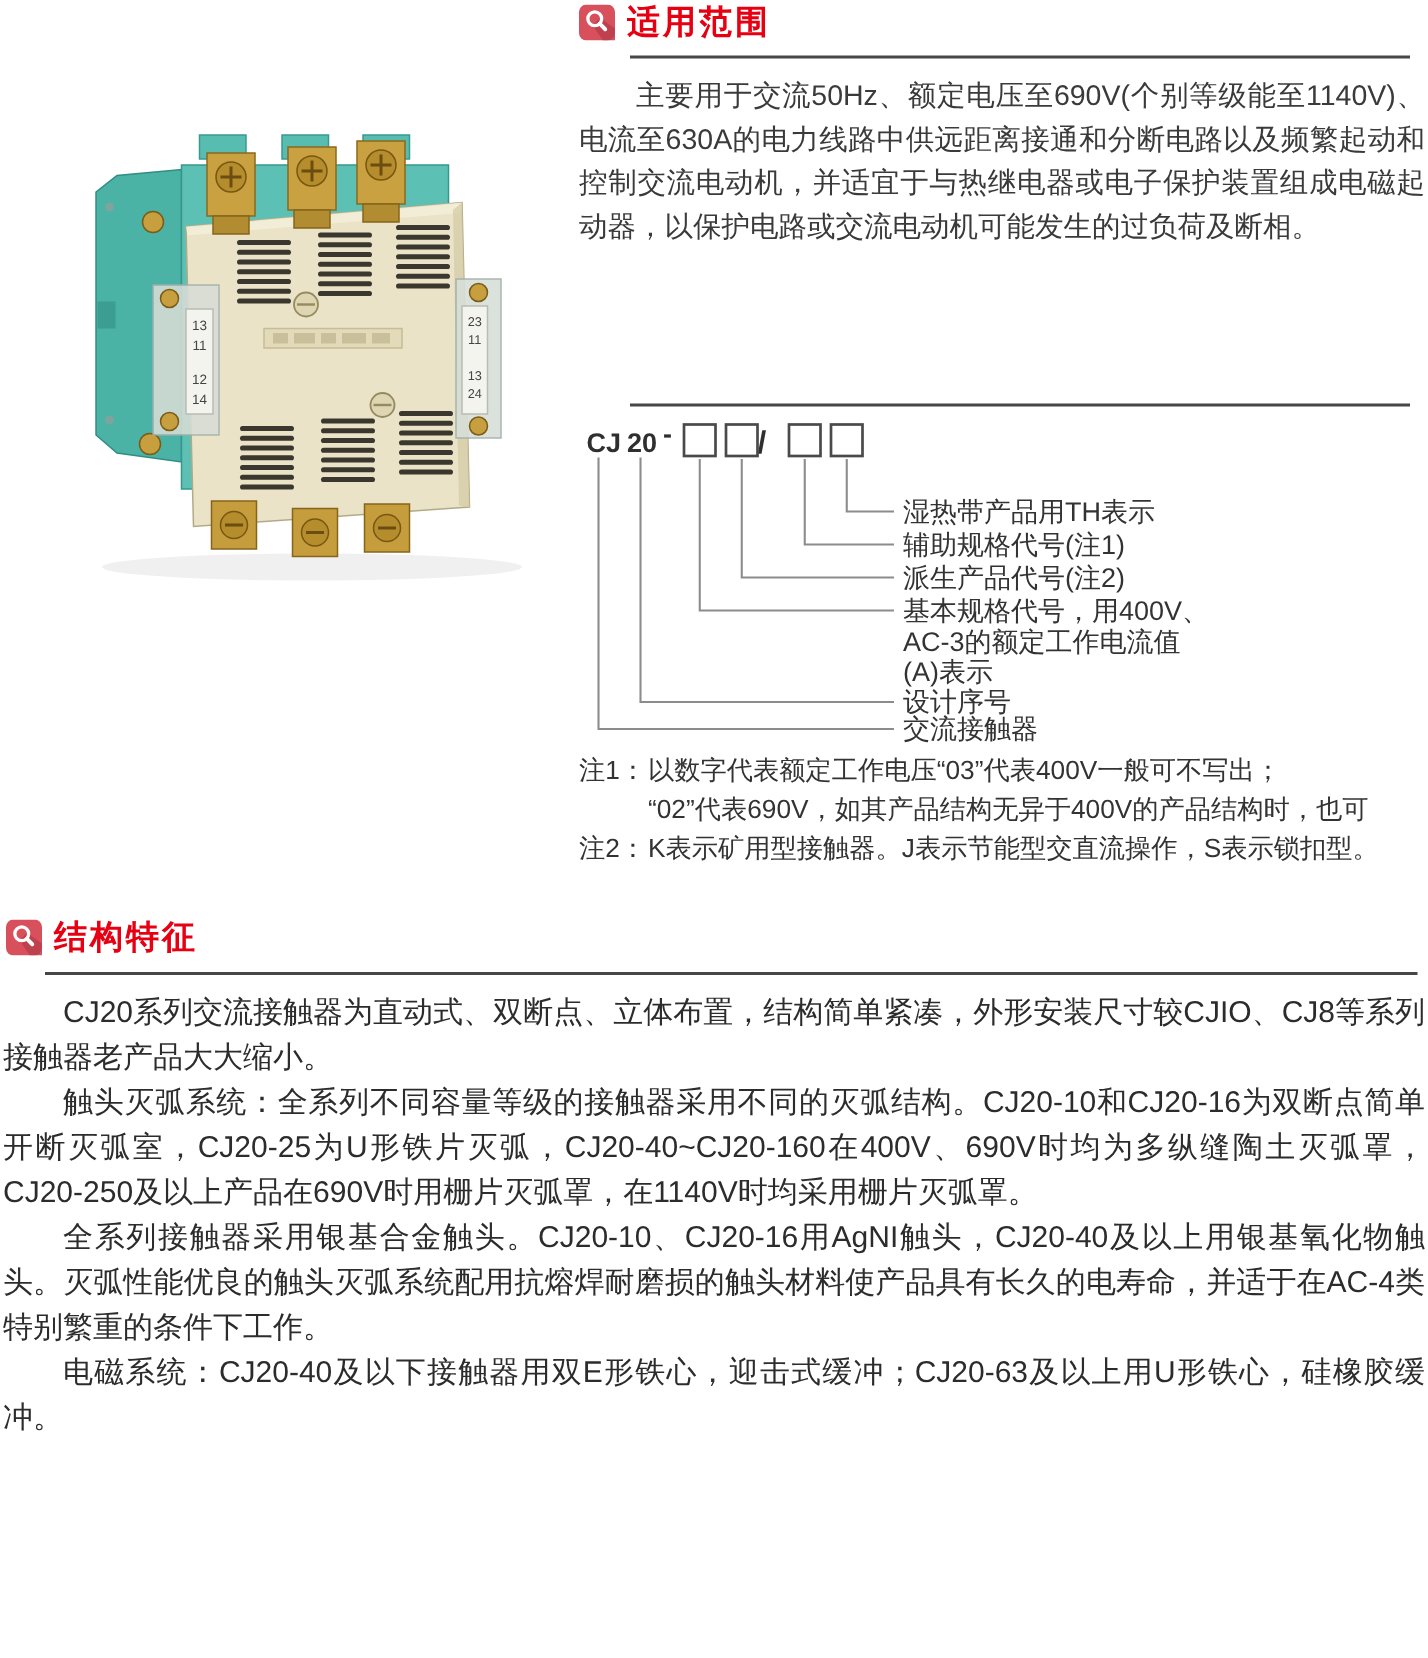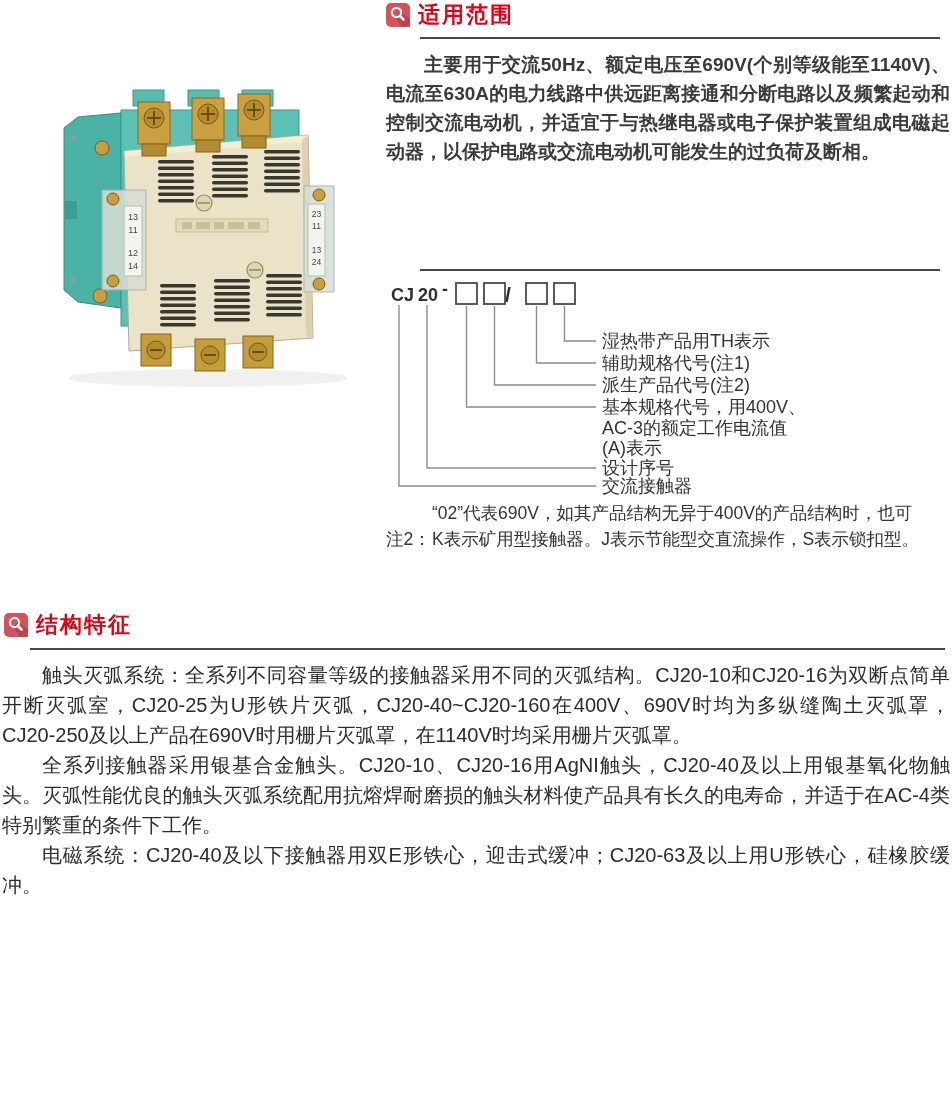--- a/index.html
+++ b/index.html
@@ -10,21 +10,21 @@
   }
   
   .sec-head{position:absolute;display:flex;align-items:center;gap:8px;}
   .sec-title{font-size:22px;font-weight:700;color:#e60012;letter-spacing:2px;margin:0;line-height:26px;}
   .rule{position:absolute;height:2px;background:#474747;}
   .mag{width:24px;height:24px;flex:0 0 24px;}
   
   .right-col{position:absolute;left:386px;top:0;width:566px;height:660px;}
   .apply-text{
     position:absolute;left:0;top:50px;width:564px;margin:0;
-    font-size:19px;line-height:29px;text-align:justify;text-indent:2em;color:#3a3a3a;font-weight:bold;
+    font-size:19px;line-height:29px;text-align:justify;text-indent:2em;color:#3a3a3a;
   }
   
   .notes{position:absolute;left:0;top:500px;width:566px;font-size:17.5px;line-height:26px;color:#333;}
   .note-line{padding-left:46px;}
   .nlabel{display:inline-block;width:46px;margin-left:-46px;}
   
   .feature{position:absolute;left:0;top:612px;width:952px;}
   .feature-body{margin:14px 0 0 0;padding:0 2px;width:948px;
     font-size:20px;line-height:30px;text-align:justify;color:#2c2c2c;}
   .feature-body p{margin:0;text-indent:2em;}
@@ -243,39 +243,43 @@
         <text x="216" y="110">派生产品代号(注2)</text>
         <text x="216" y="132">基本规格代号，用400V、</text>
         <text x="216" y="153">AC-3的额定工作电流值</text>
         <text x="216" y="173">(A)表示</text>
         <text x="216" y="193">设计序号</text>
         <text x="216" y="211">交流接触器</text>
       </g>
     </svg>
 
     <div class="notes">
+      <div class="note-line">
+        <span class="nlabel">注1：</span><span>以数字代表额定工作电压“03”代表400V一般可不写出；</span>
+      </div>
       <div class="note-line">“02”代表690V，如其产品结构无异于400V的产品结构时，也可</div>
       <div class="note-line">
         <span class="nlabel">注2：</span><span>K表示矿用型接触器。J表示节能型交直流操作，S表示锁扣型。</span>
       </div>
     </div>
   </div>
 
   <div class="feature">
     <div class="sec-head" style="left:4px;top:0;position:relative;">
       <svg class="mag" viewBox="0 0 24 24">
         <rect width="24" height="24" rx="5" fill="#d8505c"></rect>
         <path d="M9 14 L16 24 H24 V16 L14 9 Z" fill="#bc3e4b" opacity="0.85"></path>
         <circle cx="10.5" cy="9.5" r="4.6" stroke="#fff" stroke-width="2.2" fill="none"></circle>
         <line x1="13.8" y1="12.8" x2="17.5" y2="16.5" stroke="#fff" stroke-width="2.6" stroke-linecap="round"></line>
       </svg>
       <h2 class="sec-title">结构特征</h2>
     </div>
     <div class="rule" style="left:30px;top:36px;width:915px;"></div>
 
     <div class="feature-body" style="margin-top:22px;">
+      <p>CJ20系列交流接触器为直动式、双断点、立体布置，结构简单紧凑，外形安装尺寸较CJIO、CJ8等系列接触器老产品大大缩小。</p>
       <p>触头灭弧系统：全系列不同容量等级的接触器采用不同的灭弧结构。CJ20-10和CJ20-16为双断点简单开断灭弧室，CJ20-25为U形铁片灭弧，CJ20-40~CJ20-160在400V、690V时均为多纵缝陶土灭弧罩，CJ20-250及以上产品在690V时用栅片灭弧罩，在1140V时均采用栅片灭弧罩。</p>
       <p>全系列接触器采用银基合金触头。CJ20-10、CJ20-16用AgNI触头，CJ20-40及以上用银基氧化物触头。灭弧性能优良的触头灭弧系统配用抗熔焊耐磨损的触头材料使产品具有长久的电寿命，并适于在AC-4类特别繁重的条件下工作。</p>
       <p>电磁系统：CJ20-40及以下接触器用双E形铁心，迎击式缓冲；CJ20-63及以上用U形铁心，硅橡胶缓冲。</p>
     </div>
   </div>
 
 </div>
 
 </body></html>

